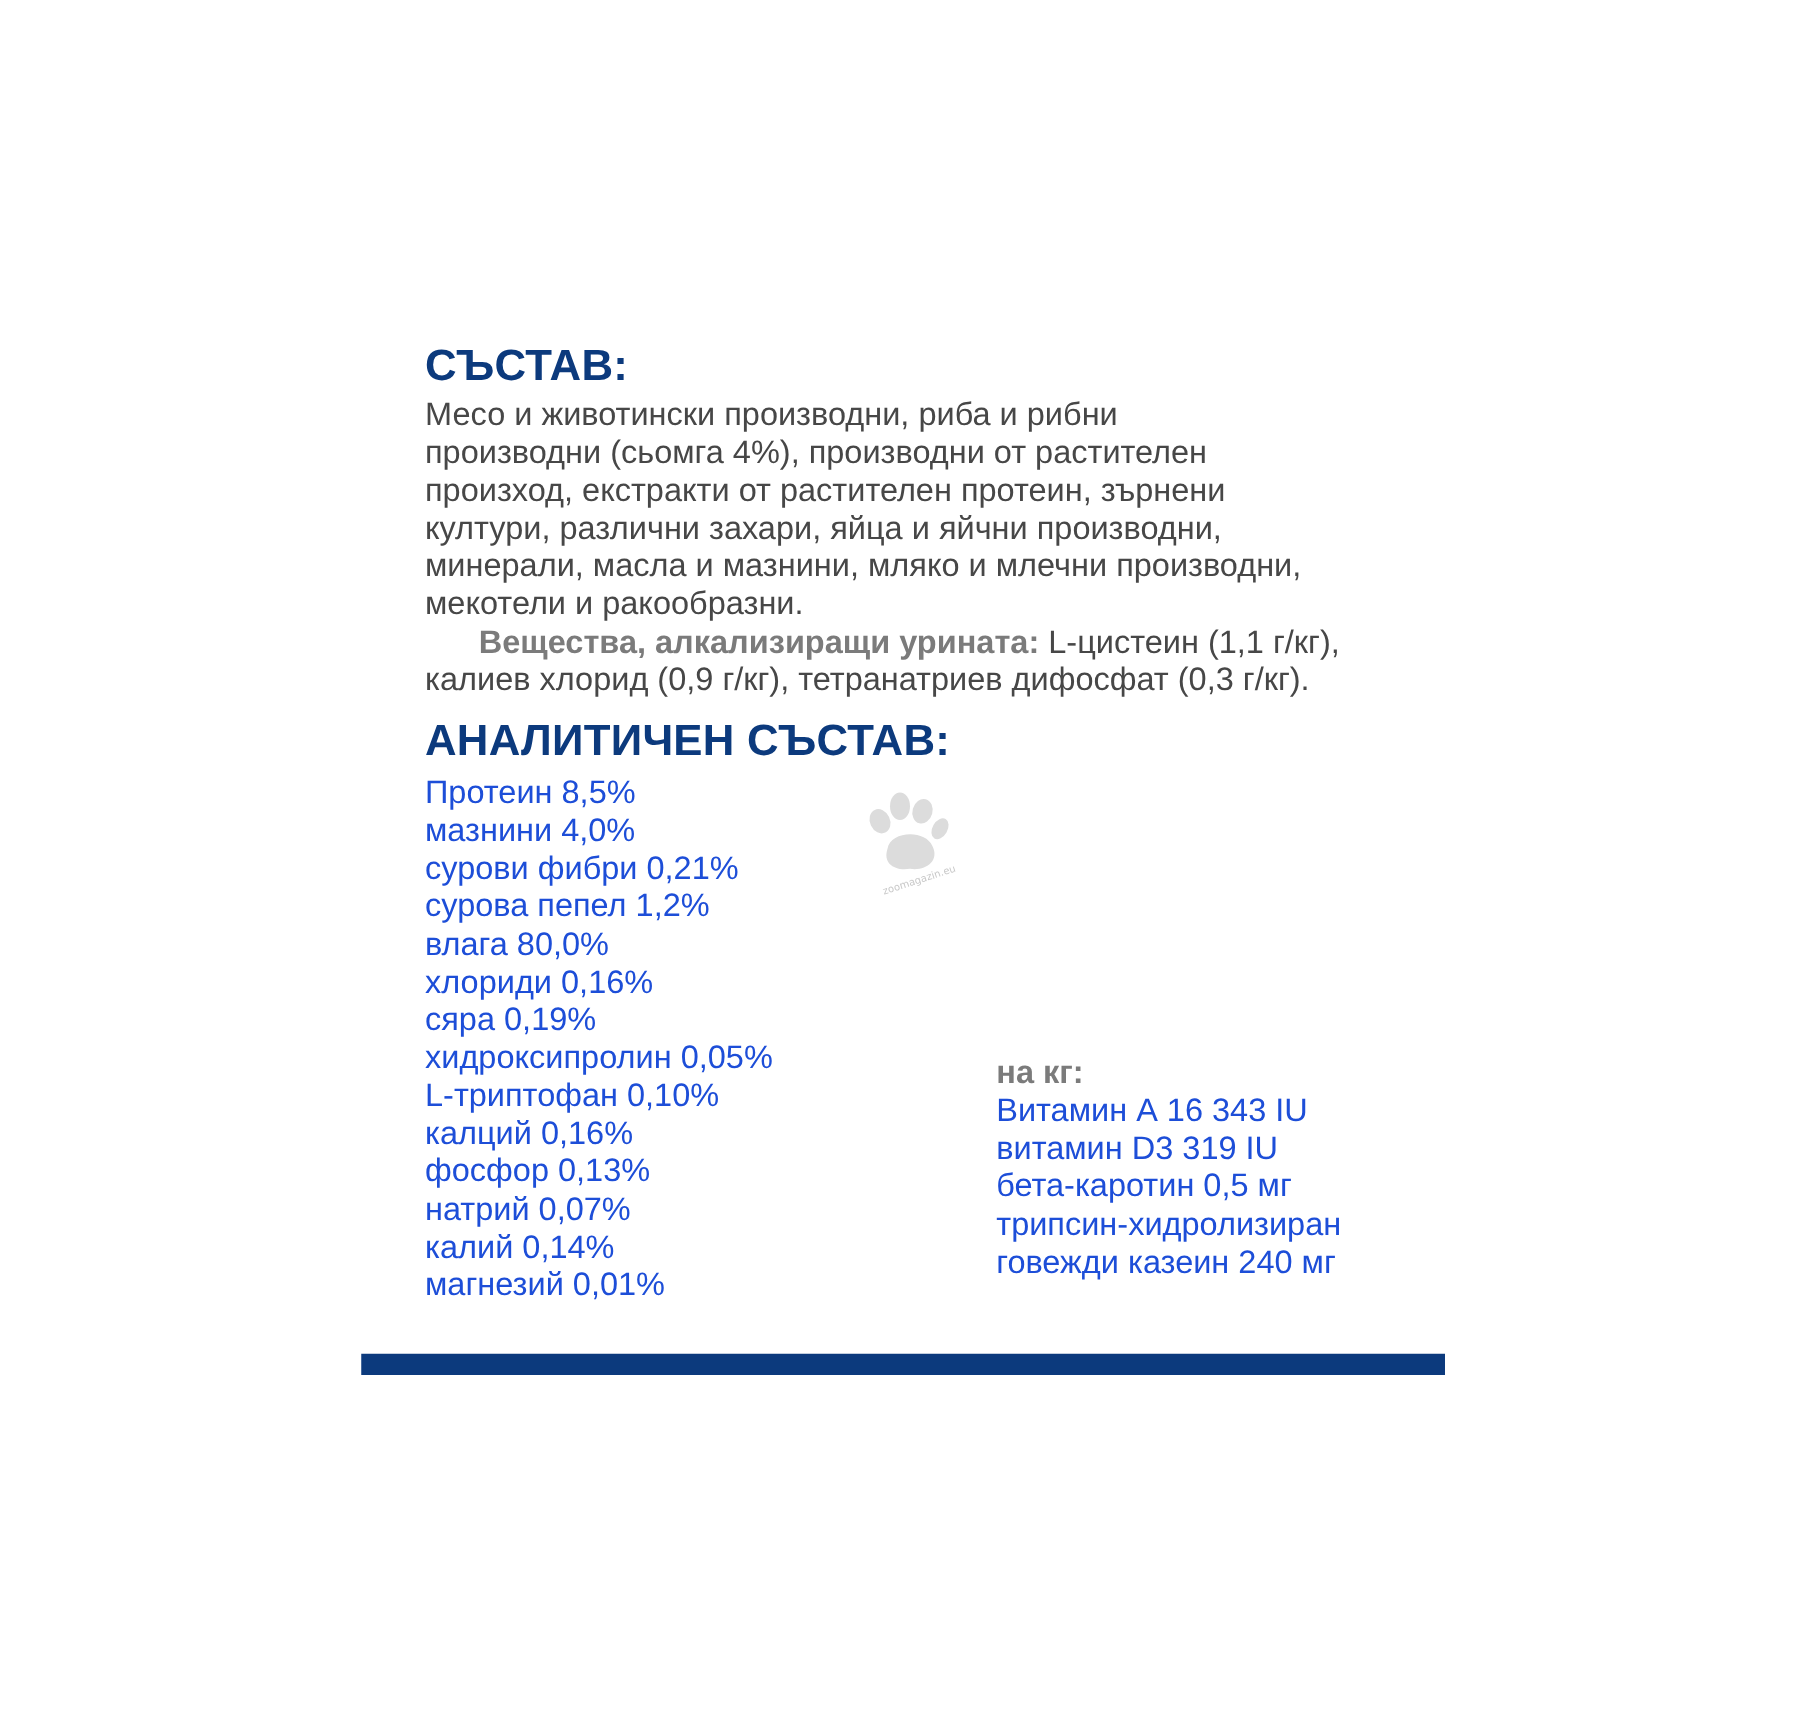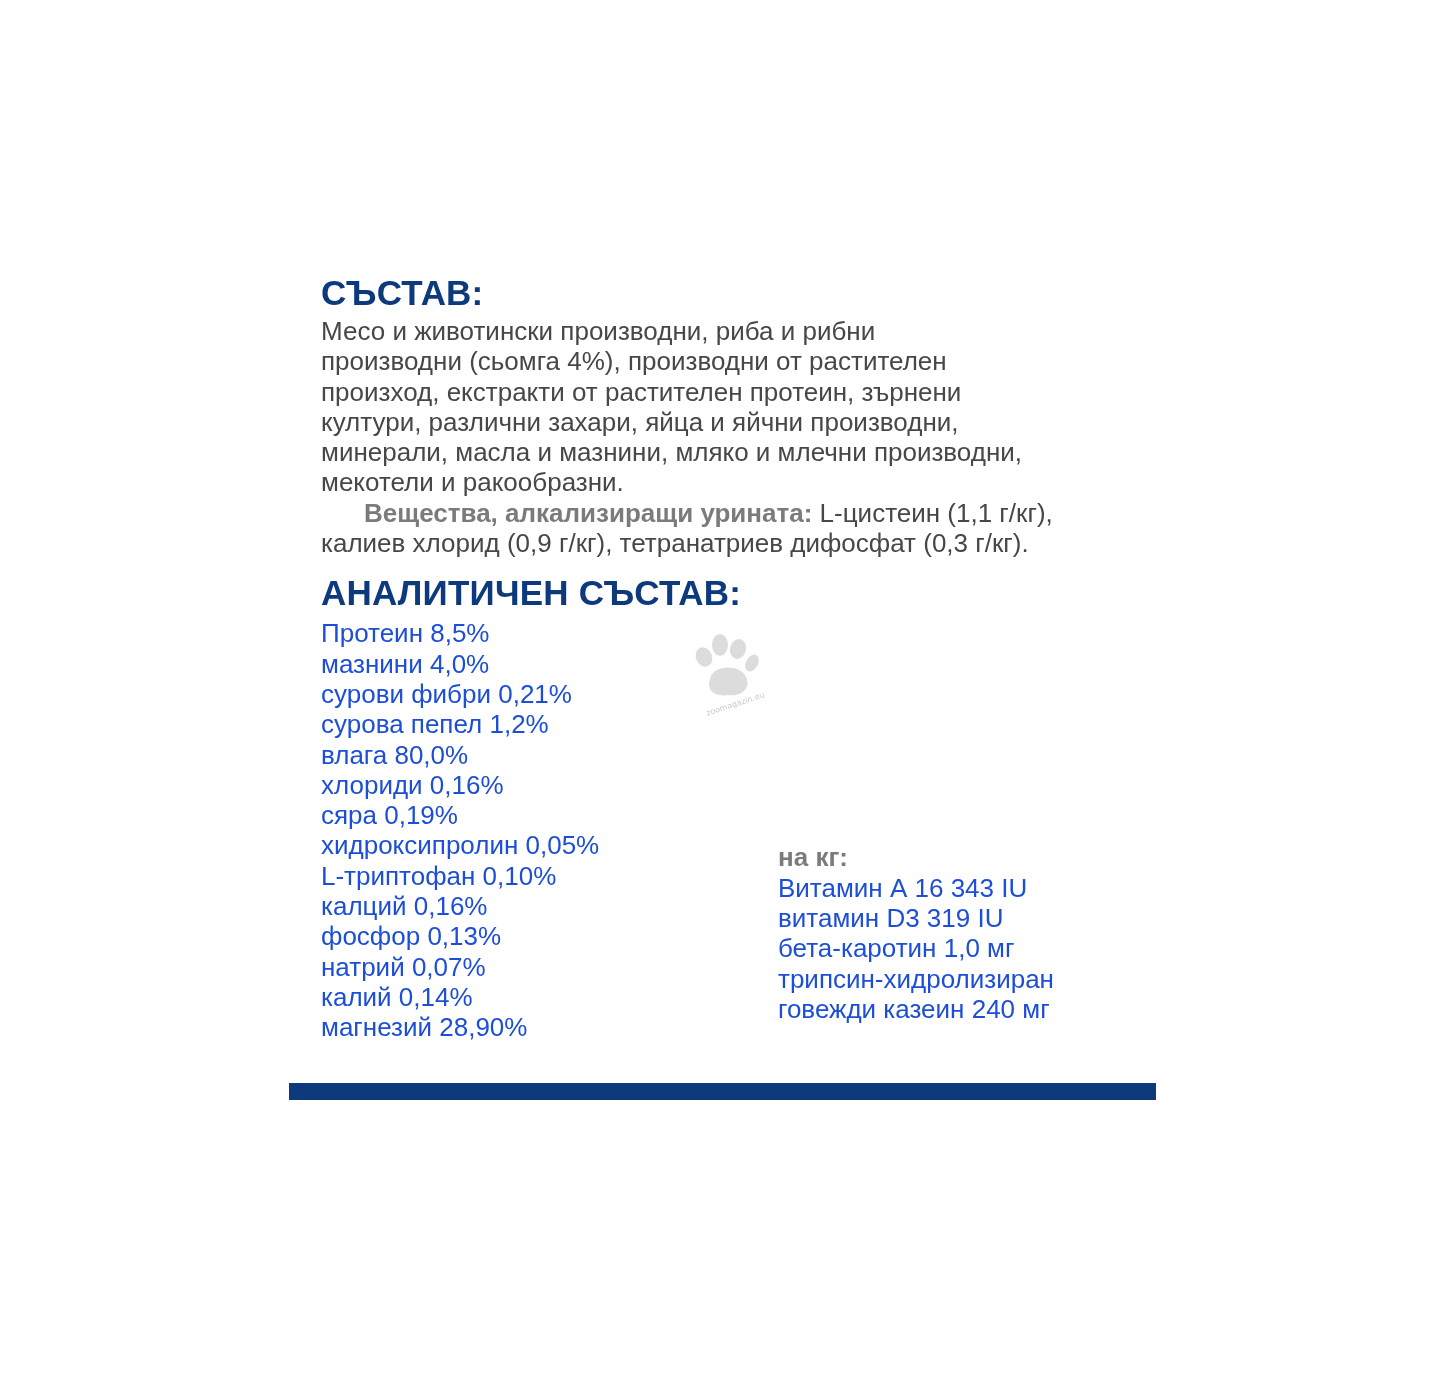--- a/index.html
+++ b/index.html
@@ -1,18 +1,18 @@
 <!DOCTYPE html>
 <html><head>
   <meta charset="utf-8">
   <style>
     html, body { margin: 0; padding: 0; background: #ffffff; }
     body { width: 1445px; height: 1376px; position: relative; overflow: hidden;
            font-family: "Liberation Sans", "DejaVu Sans", sans-serif; color: #4a4a4a; }
-    .panel { position: absolute; left: 321px; top: 272px; width: 820px; }
+    .panel { position: absolute; left: 340px; top: 272px; width: 820px; }
     .heading { color: #0c3a7d; font-weight: bold; font-size: 35px; line-height: 42px;
                letter-spacing: 0.2px; margin: 0; }
     .heading.h1 { margin-bottom: 2px; }
     .heading.h2 { margin-top: 14px; margin-bottom: 4px; }
     .body { font-size: 26px; line-height: 30.3px; color: #474747; margin: 0; }
     .body p { margin: 0; }
     .strong-grey { color: #7b7b7b; font-weight: bold; margin-left: 43px; }
     .analysis { position: relative; }
     .list { list-style: none; margin: 0; padding: 0; font-size: 26px; line-height: 30.3px; color: #1d4ed8; }
     .col-right { position: absolute; left: 457px; top: 212px; margin-top: 12px; }
@@ -48,29 +48,29 @@
       <li>сурова пепел 1,2%</li>
       <li>влага 80,0%</li>
       <li>хлориди 0,16%</li>
       <li>сяра 0,19%</li>
       <li>хидроксипролин 0,05%</li>
       <li>L-триптофан 0,10%</li>
       <li>калций 0,16%</li>
       <li>фосфор 0,13%</li>
       <li>натрий 0,07%</li>
       <li>калий 0,14%</li>
-      <li>магнезий 28,90%</li>
+      <li>магнезий 0,01%</li>
     </ul>
 
     <div class="col-right">
       <div class="label">на кг:</div>
       <ul class="list">
         <li>Витамин А 16 343 IU</li>
         <li>витамин D3 319 IU</li>
-        <li>бета-каротин 1,0 мг</li>
+        <li>бета-каротин 0,5 мг</li>
         <li>трипсин-хидролизиран</li>
         <li>говежди казеин 240 мг</li>
       </ul>
     </div>
   </div>
 </div>
 
 <div class="watermark">
   <svg width="90" height="90" viewBox="0 0 90 90">
     <ellipse cx="22" cy="30" rx="8" ry="10" fill="#dcdcdc" transform="rotate(-25 22 30)"></ellipse>

